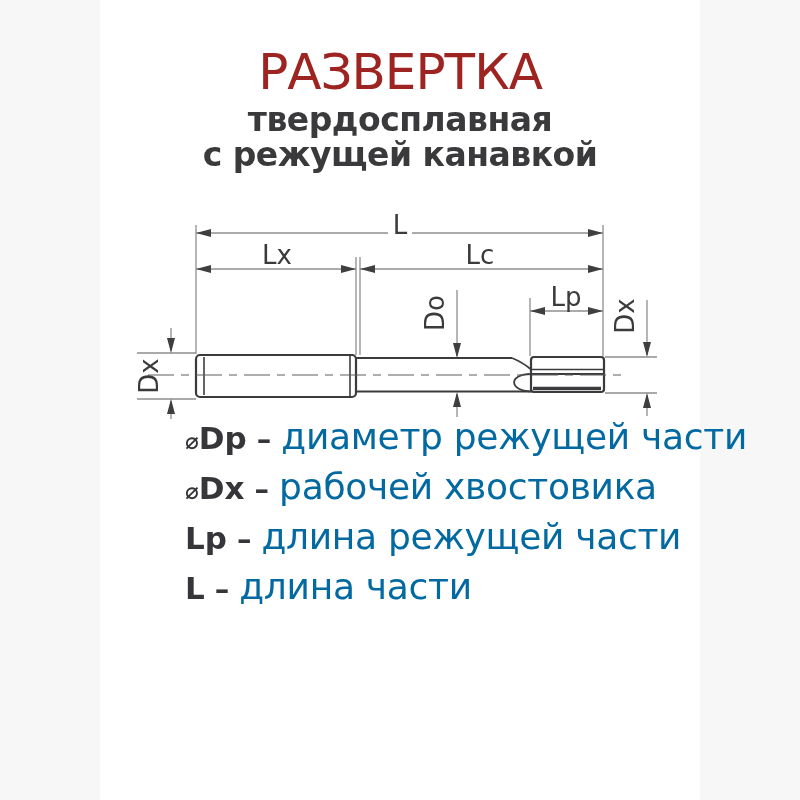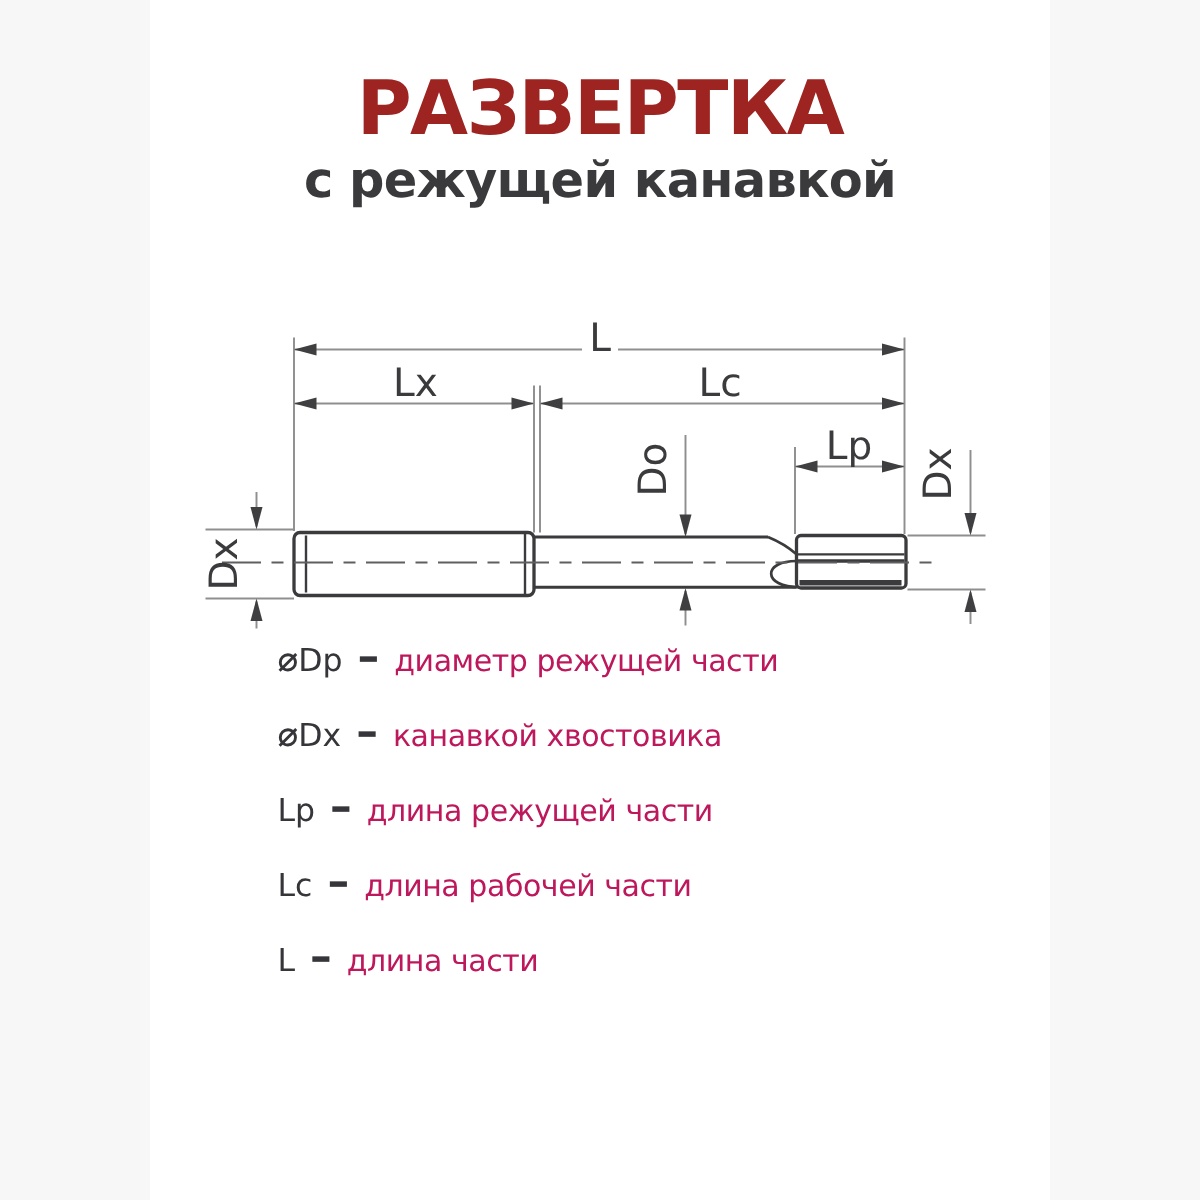--- a/index.html
+++ b/index.html
@@ -12,21 +12,21 @@
     color:#3a3a3c;
   }
   .panel{
     position:absolute;left:100px;top:0;width:600px;height:800px;
     background:#ffffff;
   }
   .header{
     position:absolute;left:0;top:46px;width:800px;text-align:center;
   }
   .title{
-    font-size:50px;font-weight:bold;letter-spacing:-1px;
+    font-size:50px;font-weight:normal;letter-spacing:-1px;
     color:#9e2422;line-height:52px;
   }
   .subtitle{margin-top:4px;}
   .subtitle-line{
     font-size:33px;font-weight:bold;letter-spacing:-0.5px;
     color:#3a3a3c;line-height:35px;
   }
   svg.diagram{
     position:absolute;left:0;top:210px;width:800px;height:212px;
   }
@@ -41,37 +41,38 @@
   .legend{
     position:absolute;left:185px;top:412px;width:520px;
   }
   .legend-row{
     height:50px;line-height:50px;white-space:nowrap;
   }
   .legend-prefix{
     font-size:23px;font-weight:bold;color:#36363a;
   }
   .legend-symbol{
-    font-size:21px;font-weight:normal;color:#36363a;
+    font-size:31px;font-weight:bold;color:#36363a;
   }
   .legend-dash{
     font-size:29px;font-weight:bold;color:#36363a;margin:0 10px;
   }
   .legend-desc{
-    font-size:20px;color:#be185d;letter-spacing:-0.3px;
+    font-size:36px;color:#0369a1;letter-spacing:-0.3px;
   }
 </style>
 </head>
 <body>
 
 <div class="panel"></div>
 
 <div class="header">
   <div class="title">РАЗВЕРТКА</div>
   <div class="subtitle">
+    <div class="subtitle-line">твердосплавная</div>
     <div class="subtitle-line">с режущей канавкой</div>
   </div>
 </div>
 
 <svg class="diagram" viewBox="0 0 800 212" aria-hidden="true">
 
   <g>
     <path class="thin" d="M196,15 V144"></path>
     <path class="thin" d="M603,15 V146"></path>
     <path class="thin" d="M356,47 V145 M360,47 V145"></path>
@@ -132,24 +133,21 @@
     <text transform="translate(634,106) rotate(-90)" text-anchor="middle">Dx</text>
     <text transform="translate(158,166) rotate(-90)" text-anchor="middle">Dx</text>
   </g>
 </svg>
 
 <div class="legend">
   <div class="legend-row">
     <span class="legend-prefix">⌀</span><span class="legend-symbol">Dp</span><span class="legend-dash">–</span><span class="legend-desc">диаметр режущей части</span>
   </div>
   <div class="legend-row">
-    <span class="legend-prefix">⌀</span><span class="legend-symbol">Dx</span><span class="legend-dash">–</span><span class="legend-desc">канавкой хвостовика</span>
+    <span class="legend-prefix">⌀</span><span class="legend-symbol">Dx</span><span class="legend-dash">–</span><span class="legend-desc">рабочей хвостовика</span>
   </div>
   <div class="legend-row">
     <span class="legend-prefix"></span><span class="legend-symbol">Lp</span><span class="legend-dash">–</span><span class="legend-desc">длина режущей части</span>
-  </div>
-  <div class="legend-row">
-    <span class="legend-prefix"></span><span class="legend-symbol">Lc</span><span class="legend-dash">–</span><span class="legend-desc">длина рабочей части</span>
   </div>
   <div class="legend-row">
     <span class="legend-prefix"></span><span class="legend-symbol">L</span><span class="legend-dash">–</span><span class="legend-desc">длина части</span>
   </div>
 </div>
 
 </body></html>

